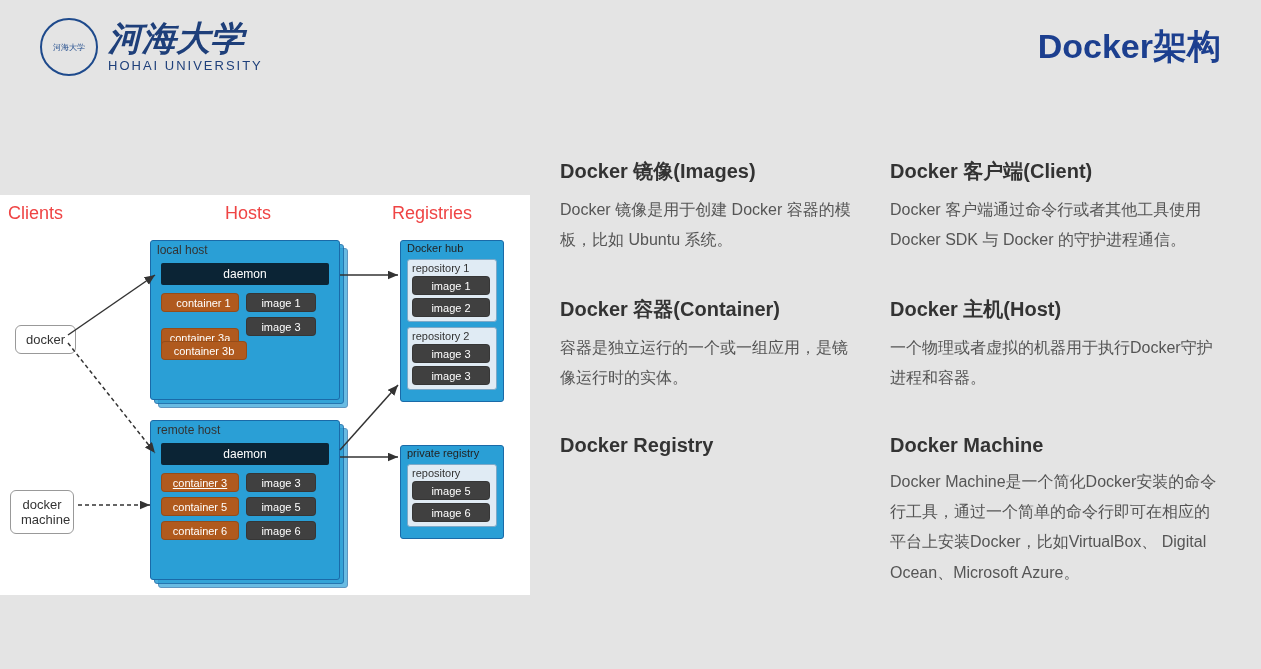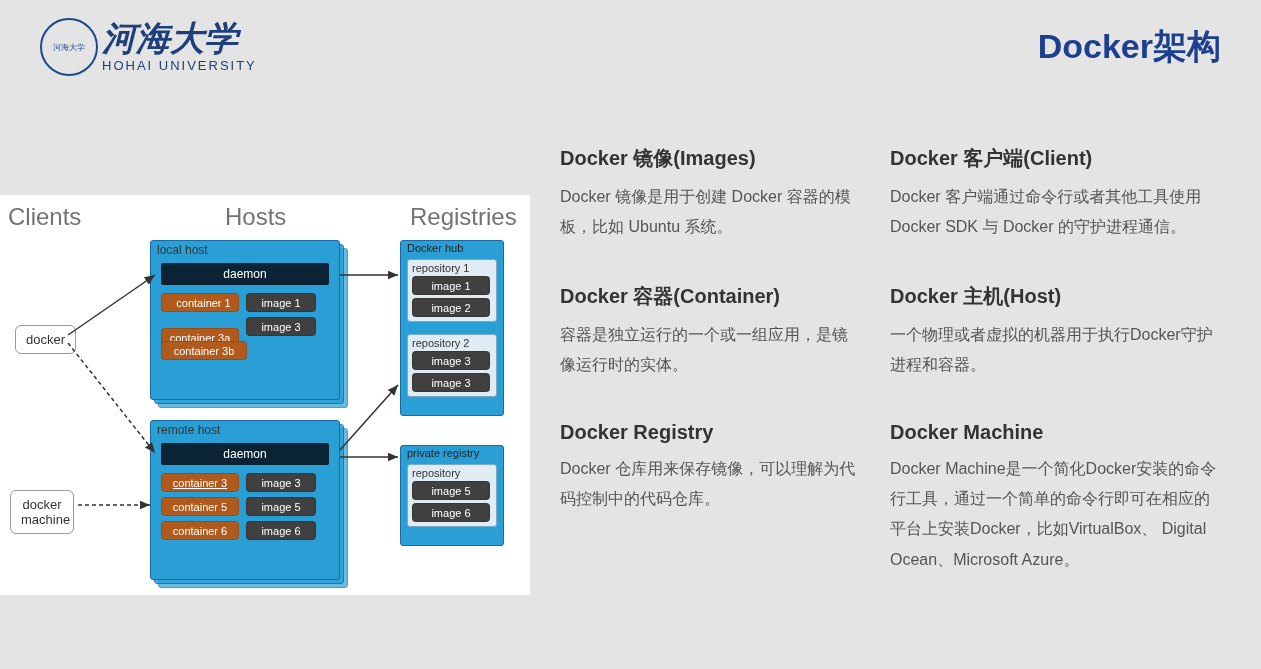--- a/index.html
+++ b/index.html
@@ -13,21 +13,21 @@
   }
   .header {
     position: absolute;
     top: 18px;
     left: 40px;
     right: 40px;
     display: flex;
     justify-content: space-between;
     align-items: center;
   }
-  .logo-block { display: flex; align-items: center; gap: 4px; }
+  .logo-block { display: flex; align-items: center; gap: 10px; }
   .logo-circle {
     width: 58px; height: 58px;
     border-radius: 50%;
     border: 2px solid #1e4a8c;
     display: flex; align-items: center; justify-content: center;
     color: #1e4a8c; font-size: 8px; text-align: center;
     background: #e4e4e4;
   }
   .logo-text { display: flex; flex-direction: column; }
   .logo-cn { font-size: 34px; font-family: "STKaiti","KaiTi",serif; color: #1e3f7a; font-weight: bold; font-style: italic; line-height: 1; }
@@ -36,24 +36,24 @@
 
   
   .diagram {
     position: absolute;
     left: 0;
     top: 195px;
     width: 530px;
     height: 400px;
     background: #fff;
   }
-  .dg-colhead { position:absolute; font-size:24px; color:#737373; }
+  .dg-colhead { position:absolute; font-size:18px; color:#ef4444; }
   .dg-clients-h { left: 8px; top: 8px; }
   .dg-hosts-h { left: 225px; top: 8px; }
-  .dg-registries-h { left: 410px; top: 8px; }
+  .dg-registries-h { left: 392px; top: 8px; }
 
   .client-box {
     position:absolute;
     border:1px solid #999; border-radius:6px;
     background:#fff;
     padding:6px 10px;
     font-size:13px; color:#333;
     text-align:center;
   }
   .cl-docker { left: 15px; top: 130px; }
@@ -82,36 +82,36 @@
   .remote-stack { left:150px; top:225px; }
 
   .registry-box {
     position:absolute; left:400px;
     border:1px solid #1a6aa8; background:#2a9fd6; border-radius:3px;
     padding:18px 6px 6px 6px;
   }
   .reg-title { position:absolute; left:6px; top:1px; font-size:11px; color:#222; }
   .repo {
     background:#e0ebf4; border:1px solid #7da9c8; border-radius:3px;
-    font-size:11px; color:#333; padding:2px 4px 4px 4px; margin-bottom:12px;
+    font-size:11px; color:#333; padding:2px 4px 4px 4px; margin-bottom:5px;
     width:90px;
   }
   .repo-row { display:flex; flex-direction:column; gap:3px; margin-top:2px; }
   .repo .chip { position:static; width:78px; }
 
   .hub-box { top:45px; }
   .priv-box { top:250px; }
 
   svg.arrows { position:absolute; left:0; top:0; width:530px; height:400px; pointer-events:none; }
 
   
   .concepts {
     position: absolute;
     left: 560px;
-    top: 145px;
+    top: 158px;
     width: 680px;
     display: grid;
     grid-template-columns: 300px 330px;
     column-gap: 30px;
     row-gap: 40px;
   }
   .concept h3 { font-size: 20px; color:#333; font-weight:bold; margin-bottom:10px; }
   .concept p { font-size: 16px; color:#555; line-height:1.9; }
 </style>
 </head>
@@ -229,19 +229,18 @@
   <div class="concept">
     <h3>Docker 容器(Container)</h3>
     <p>容器是独立运行的一个或一组应用，是镜像运行时的实体。</p>
   </div>
   <div class="concept">
     <h3>Docker 主机(Host)</h3>
     <p>一个物理或者虚拟的机器用于执行Docker守护进程和容器。</p>
   </div>
   <div class="concept">
     <h3>Docker Registry</h3>
-    <p>Docker 仓库用来保存镜像，可以理解为代码控制中的代码仓库。</p>
   </div>
   <div class="concept">
     <h3>Docker Machine</h3>
     <p>Docker Machine是一个简化Docker安装的命令行工具，通过一个简单的命令行即可在相应的平台上安装Docker，比如VirtualBox、 Digital Ocean、Microsoft Azure。</p>
   </div>
 </div>
 
 </body></html>

